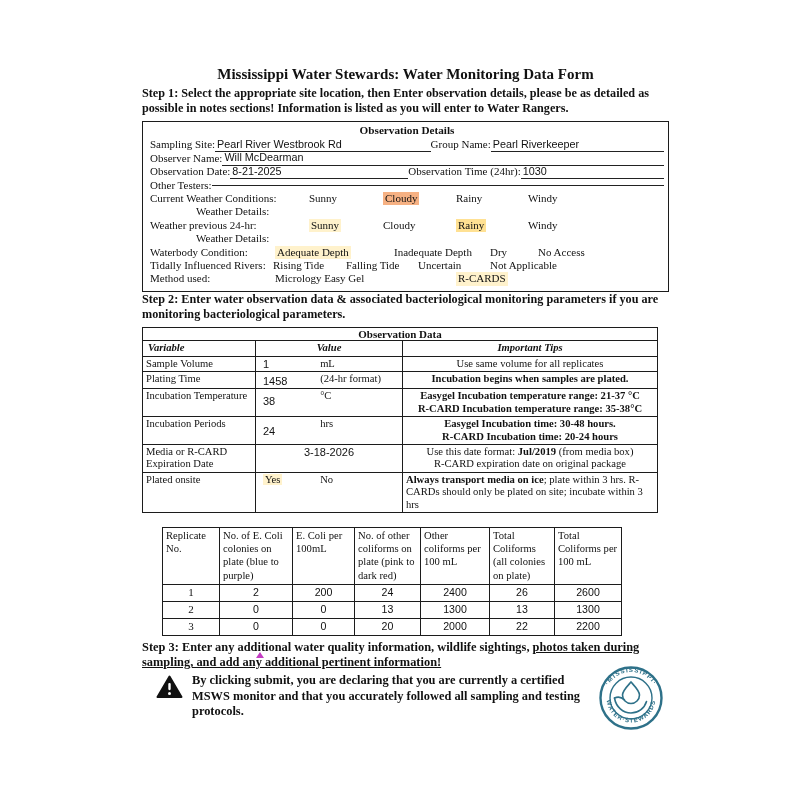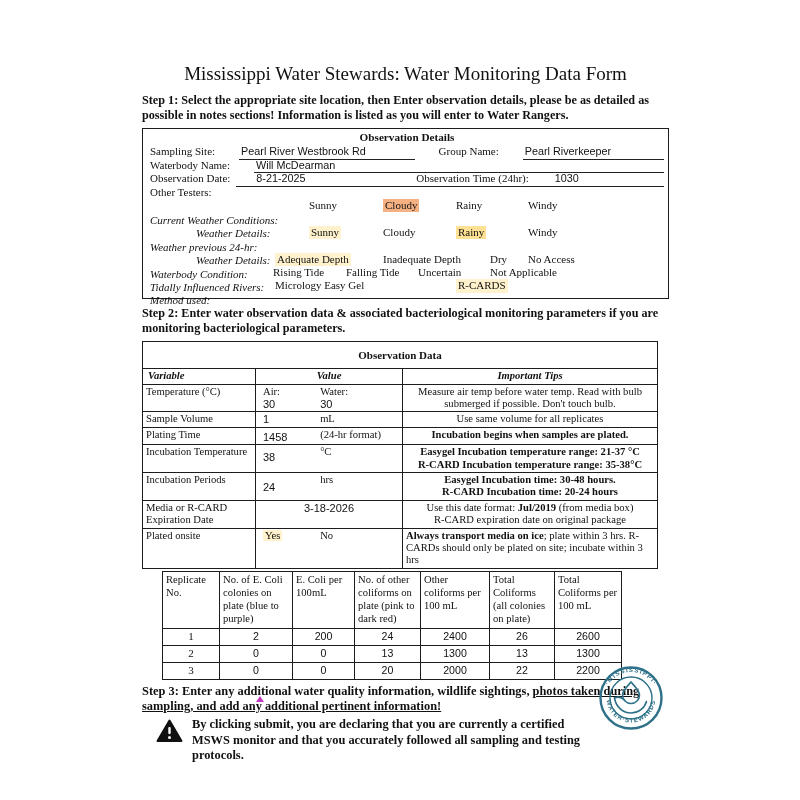--- a/index.html
+++ b/index.html
@@ -4,56 +4,56 @@
 <style>
   html,body{margin:0;padding:0;background:#ffffff;}
   #page{position:relative;width:800px;height:800px;background:#ffffff;overflow:hidden;
         font-family:"Liberation Serif",serif;color:#111;}
   #doc{position:absolute;left:142px;top:62px;width:527px;}
   .hl-y{background:#FFF2CC;padding:0 2px;}
   .hl-a{background:#FFE193;padding:0 2px;}
   .hl-s{background:#F6B183;padding:0 2px;}
 
   
-  .title{font-size:19px;font-weight:normal;text-align:center;line-height:24px;}
-  .step-par{font-size:12.2px;font-weight:bold;line-height:15px;margin-top:7px;}
+  .title{font-size:15px;font-weight:bold;text-align:center;line-height:24px;}
+  .step-par{font-size:12.2px;font-weight:bold;line-height:15px;}
 
   
   .od-box{border:1.6px solid #1c1c1c;margin-top:5px;padding:2px 4px 5px 7px;
           font-size:11px;line-height:13.4px;}
   .od-title{text-align:center;font-weight:bold;font-size:11.2px;margin-bottom:1px;}
-  .fline{display:flex;align-items:flex-start;height:13.4px;gap:24px;}
+  .fline{display:flex;align-items:center;height:13.4px;}
   .fval{border-bottom:1px solid #222;font-family:"Liberation Sans",sans-serif;
         font-size:10.8px;padding:0 2px;white-space:nowrap;}
   .grow1{flex:1.25;} .grow2{flex:1;}
   .orow{position:relative;height:13.4px;}
-  .orow .lab{position:absolute;left:0;top:15px;font-style:italic;}
+  .orow .lab{position:absolute;left:0;top:0;}
   .orow .o{position:absolute;top:0;white-space:nowrap;}
 
   
   table{border-collapse:collapse;}
   .od-table{width:515px;margin-top:5px;border:1.7px solid #1c1c1c;table-layout:fixed;
             font-size:10.6px;line-height:12.4px;}
   .od-table td{border:1px solid #1c1c1c;padding:1px 3px;vertical-align:top;}
-  .od-table .cap{text-align:center;font-weight:bold;font-size:11px;padding:7px 0;}
+  .od-table .cap{text-align:center;font-weight:bold;font-size:11px;padding:0 0;}
   .od-table .colhead td{font-weight:bold;font-style:italic;border-bottom:1.5px solid #1c1c1c;}
   .tip-c{text-align:center;}
   .tip-b{font-weight:bold;}
   .vcell{display:flex;}
   .v-l{width:42%;padding-left:4px;}
   .v-r{width:58%;}
   .vnum{font-family:"Liberation Sans",sans-serif;font-size:11px;display:block;}
   .vpush{margin-top:2px;}
   .vcenter{text-align:center;font-family:"Liberation Sans",sans-serif;font-size:11px;
            }
 
   .note{font-size:11px;margin-top:6px;line-height:13px;}
 
   
-  .rep-table{width:459px;margin-left:20px;margin-top:2px;border:1.7px solid #1c1c1c;
+  .rep-table{width:459px;margin-left:20px;margin-top:14px;border:1.7px solid #1c1c1c;
              table-layout:fixed;font-size:10.6px;line-height:13.2px;}
   .rep-table td{border:1px solid #1c1c1c;padding:1px 3px;vertical-align:top;}
   .rep-table .hcell{height:54px;}
   .rep-table .dcell{text-align:center;font-family:"Liberation Sans",sans-serif;
                     font-size:10.6px;height:14px;vertical-align:middle;}
   .rep-table .dnum{font-family:"Liberation Serif",serif;font-size:11px;}
 
   
   .step3{position:relative;font-size:12.4px;font-weight:bold;line-height:15.2px;margin-top:4px;}
   .u{text-decoration:underline;}
@@ -79,21 +79,21 @@
       <div class="od-title">Observation Details</div>
 
       <div class="fline">
         <span>Sampling Site:</span>
         <span class="fval grow1">Pearl River Westbrook Rd</span>
         <span>Group Name:</span>
         <span class="fval grow2">Pearl Riverkeeper</span>
       </div>
 
       <div class="fline">
-        <span>Waterbody Name:</span>
+        <span>Observer Name:</span>
         <span class="fval grow1">Will McDearman</span>
       </div>
 
       <div class="fline">
         <span>Observation Date:</span>
         <span class="fval grow1">8-21-2025</span>
         <span>Observation Time (24hr):</span>
         <span class="fval grow2">1030</span>
       </div>
 
@@ -120,23 +120,23 @@
         <span class="o hl-a" style="left:306px">Rainy</span>
         <span class="o" style="left:378px">Windy</span>
       </div>
       <div class="orow">
         <span class="lab" style="left:46px">Weather Details:</span>
       </div>
 
       <div class="orow">
         <span class="lab">Waterbody Condition:</span>
         <span class="o hl-y" style="left:125px">Adequate Depth</span>
-        <span class="o" style="left:233px">Inadequate Depth</span>
+        <span class="o" style="left:244px">Inadequate Depth</span>
         <span class="o" style="left:340px">Dry</span>
-        <span class="o" style="left:378px">No Access</span>
+        <span class="o" style="left:388px">No Access</span>
       </div>
 
       <div class="orow">
         <span class="lab">Tidally Influenced Rivers:</span>
         <span class="o" style="left:123px">Rising Tide</span>
         <span class="o" style="left:196px">Falling Tide</span>
         <span class="o" style="left:268px">Uncertain</span>
         <span class="o" style="left:340px">Not Applicable</span>
       </div>
 
@@ -158,30 +158,20 @@
       <tbody>
           <tr>
             <td colspan="3" class="cap">Observation Data</td>
           </tr>
       <tr class="colhead">
         <td style="padding-left:5px">Variable</td>
         <td class="tip-c">Value</td>
         <td class="tip-c">Important Tips</td>
       </tr>
 
-      <tr>
-        <td>Temperature (°C)</td>
-        <td>
-              <div class="vcell">
-          <div class="v-l"><span>Air:</span><span class="vnum">30</span></div>
-          <div class="v-r"><span>Water:</span><span class="vnum">30</span></div>
-        </div>
-            </td>
-        <td class="tip-c">Measure air temp before water temp. Read with bulb submerged if possible. Don't touch bulb.</td>
-      </tr>
 
       <tr>
         <td>Sample Volume</td>
         <td>
               <div class="vcell">
           <div class="v-l">
                   <span class="vnum">1</span>
                 </div>
           <div class="v-r"><span>mL</span></div>
         </div>

